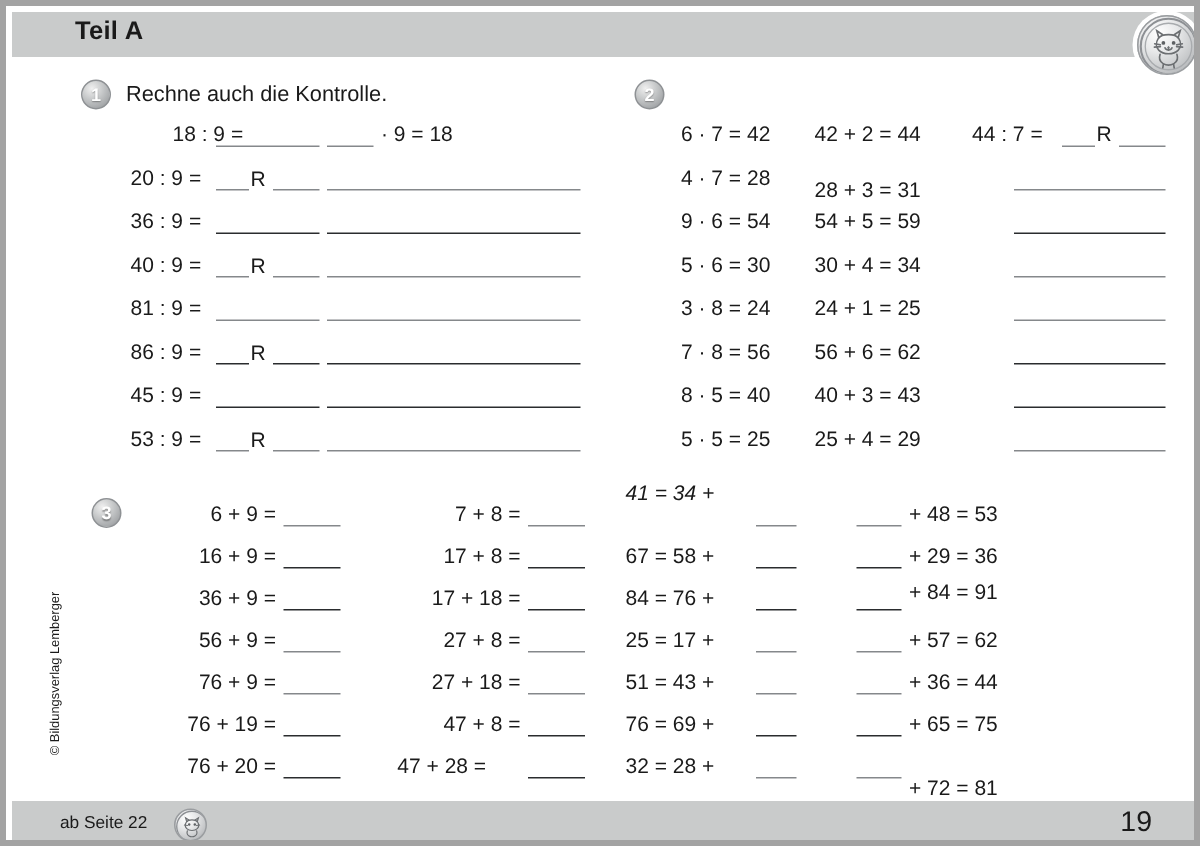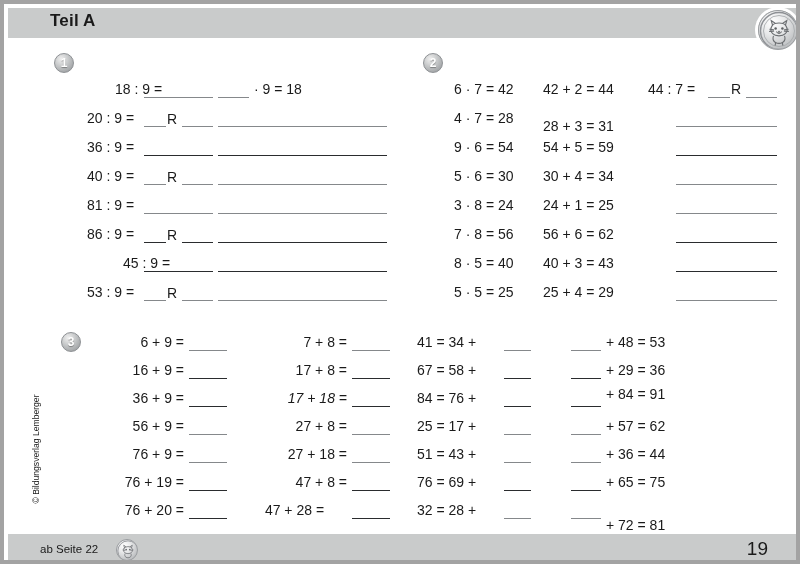--- a/index.html
+++ b/index.html
@@ -166,28 +166,29 @@
         <path d="M29.2 18.2 L25.4 18.8 M29.4 20.4 L25.4 20.1"></path>
         <path d="M14.4 25.2 C13.6 27.6 14.2 30.2 16.4 31.4 C18.6 32.6 21.4 32.6 23.6 31.4 C25.8 30.2 26.4 27.6 25.6 25.2"></path>
         <path d="M16.6 31.9 L16.2 34.2 M23.4 31.9 L23.8 34.2"></path>
       </g>
     </svg>
   </div>
 
   <div class="copyright">© Bildungsverlag Lemberger</div>
 
   <div class="badge" style="left:50px; top:49px;">1</div>
+  <div class="ex-title" style="left:80px; top:51px;">Rechne auch die Kontrolle.</div>
 
   <div class="mrow" style="left:83px; top:77px;margin-left:28px;">18 : 9 =</div>
   <div class="mrow" style="left:83px; top:106px;">20 : 9 =</div>
   <div class="mrow" style="left:83px; top:135px;">36 : 9 =</div>
   <div class="mrow" style="left:83px; top:164px;">40 : 9 =</div>
   <div class="mrow" style="left:83px; top:193px;">81 : 9 =</div>
   <div class="mrow" style="left:83px; top:222px;">86 : 9 =</div>
-  <div class="mrow" style="left:83px; top:251px;margin-left:36px;">45 : 9 =</div>
+  <div class="mrow" style="left:83px; top:251px;">45 : 9 =</div>
   <div class="mrow" style="left:83px; top:280px;">53 : 9 =</div>
 
   <div class="rule light" style="left:140px; top:93px;  width:69px;"></div>
 
   <div class="rule light" style="left:140px; top:122px; width:22px;"></div>
   <div class="rlabel" style="left:163px; top:107px;">R</div>
   <div class="rule light" style="left:178px; top:122px; width:31px;"></div>
 
   <div class="rule dark" style="left:140px; top:151px; width:69px;"></div>
 
@@ -264,35 +265,35 @@
   <div class="rule light" style="left:185px; top:346px; width:38px;"></div>
   <div class="rule dark" style="left:185px; top:374px; width:38px;"></div>
   <div class="rule dark" style="left:185px; top:402px; width:38px;"></div>
   <div class="rule light" style="left:185px; top:430px; width:38px;"></div>
   <div class="rule light" style="left:185px; top:458px; width:38px;"></div>
   <div class="rule dark" style="left:185px; top:486px; width:38px;"></div>
   <div class="rule dark" style="left:185px; top:514px; width:38px;"></div>
 
   <div class="mrow num" style="left:238px; width:105px; top:330px;">7 +  8 =</div>
   <div class="mrow num" style="left:238px; width:105px; top:358px;">17 +  8 =</div>
-  <div class="mrow num" style="left:238px; width:105px; top:386px;font-style:italic;">17 + 18 =</div>
+  <div class="mrow num" style="left:238px; width:105px; top:386px;">17 + 18 =</div>
   <div class="mrow num" style="left:238px; width:105px; top:414px;">27 +  8 =</div>
   <div class="mrow num" style="left:238px; width:105px; top:442px;">27 + 18 =</div>
   <div class="mrow num" style="left:238px; width:105px; top:470px;">47 +  8 =</div>
   <div class="mrow num" style="left:238px; width:105px; top:498px;text-align:center;">47 + 28 =</div>
 
   <div class="rule light" style="left:348px; top:346px; width:38px;"></div>
   <div class="rule dark" style="left:348px; top:374px; width:38px;"></div>
   <div class="rule dark" style="left:348px; top:402px; width:38px;"></div>
   <div class="rule light" style="left:348px; top:430px; width:38px;"></div>
   <div class="rule light" style="left:348px; top:458px; width:38px;"></div>
   <div class="rule dark" style="left:348px; top:486px; width:38px;"></div>
   <div class="rule dark" style="left:348px; top:514px; width:38px;"></div>
 
-  <div class="mrow" style="left:413px; top:330px;">41 = 34  +</div>
+  <div class="mrow" style="left:413px; top:316px;font-style:italic;">41 = 34  +</div>
   <div class="mrow" style="left:413px; top:358px;">67 = 58  +</div>
   <div class="mrow" style="left:413px; top:386px;">84 = 76  +</div>
   <div class="mrow" style="left:413px; top:414px;">25 = 17  +</div>
   <div class="mrow" style="left:413px; top:442px;">51 = 43  +</div>
   <div class="mrow" style="left:413px; top:470px;">76 = 69  +</div>
   <div class="mrow" style="left:413px; top:498px;">32 = 28  +</div>
 
   <div class="rule light" style="left:500px; top:346px; width:27px;"></div>
   <div class="rule dark" style="left:500px; top:374px; width:27px;"></div>
   <div class="rule dark" style="left:500px; top:402px; width:27px;"></div>

